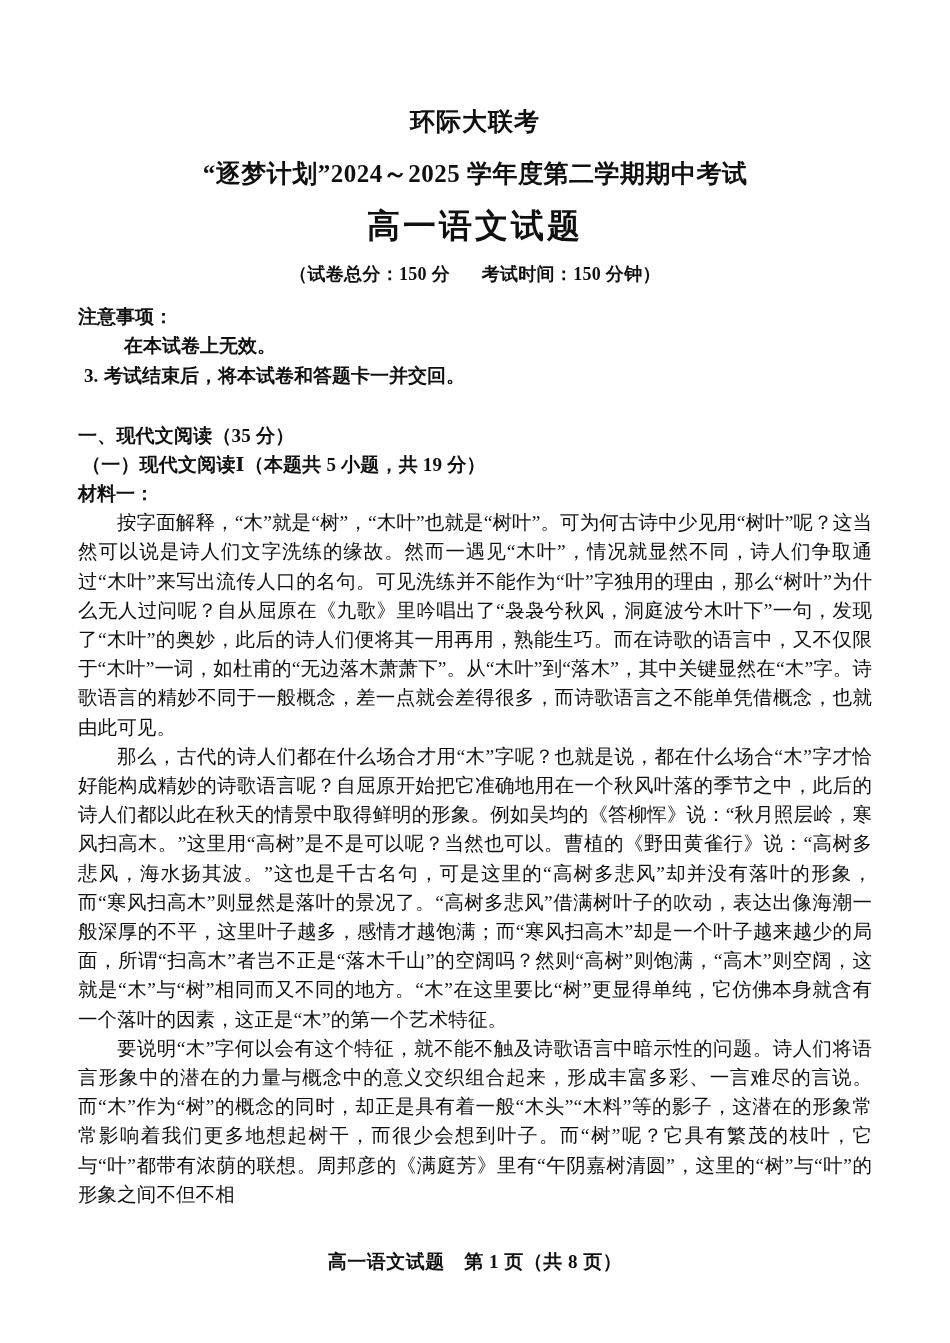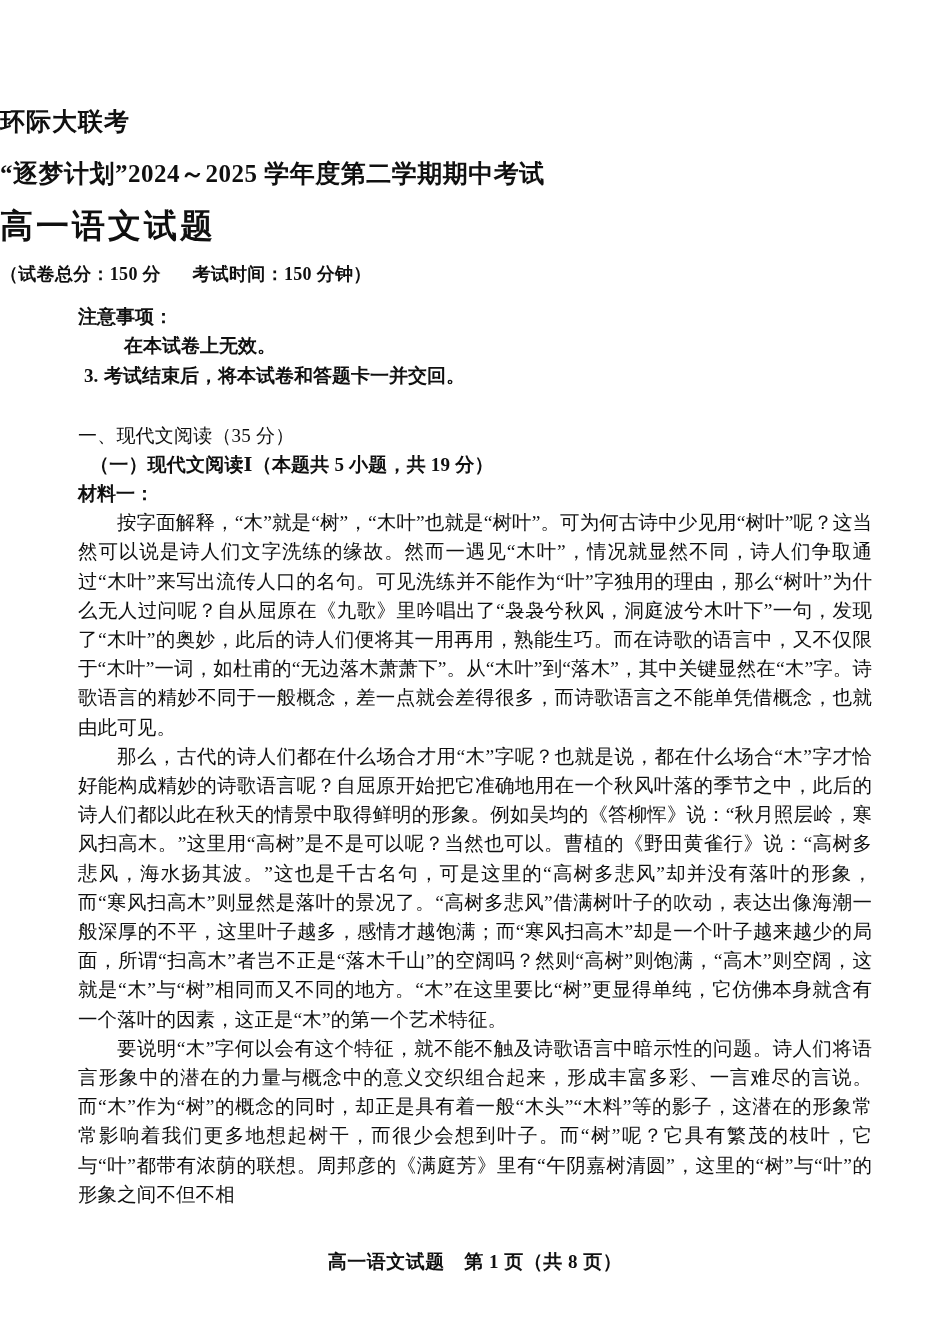--- a/index.html
+++ b/index.html
@@ -17,20 +17,21 @@
     height: 1343px;
     margin: 0 auto;
     background: #ffffff;
     overflow: hidden;
     box-sizing: border-box;
   }
 
   
   .header {
     padding-top: 108px;
+    text-align: center;
   }
   .org-title {
     font-size: 25px;
     font-weight: bold;
     letter-spacing: 1px;
     line-height: 1.1;
   }
   .exam-title {
     margin-top: 24px;
     font-size: 25px;
@@ -82,31 +83,30 @@
   }
 
   
   .content {
     margin-top: 30px;
     padding-left: 78px;
     padding-right: 78px;
   }
   .sec-title {
     font-size: 19px;
-    font-weight: normal;
+    font-weight: bold;
     line-height: 29px;
     letter-spacing: 0.2px;
   }
   .sub-title {
     font-size: 19px;
     font-weight: bold;
     line-height: 29px;
     letter-spacing: 0.2px;
     padding-left: 4px;
-    margin-left: 8px;
   }
   .instruction {
     font-size: 19px;
     font-weight: bold;
     line-height: 29px;
     text-indent: 38px;
   }
   .material-label {
     font-size: 19px;
     font-weight: bold;

